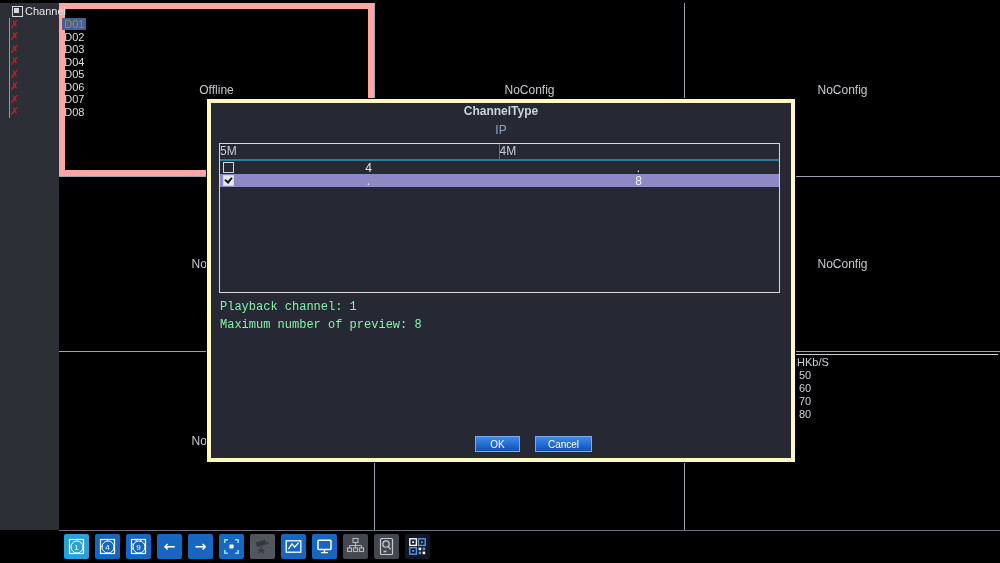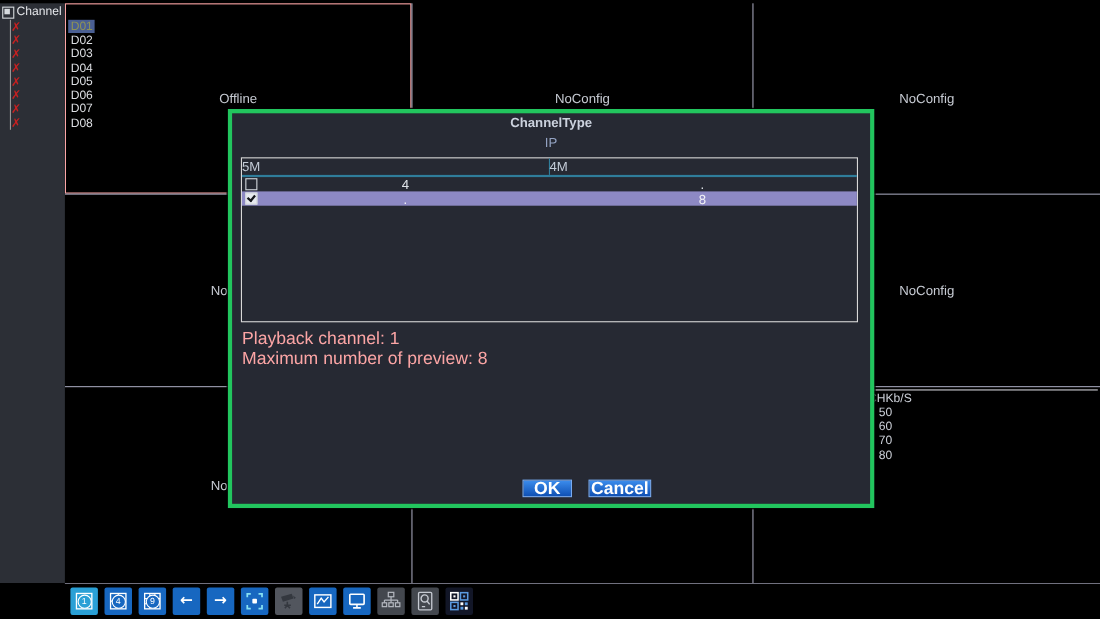--- a/index.html
+++ b/index.html
@@ -1,59 +1,59 @@
 <!DOCTYPE html>
 <html><head>
 <meta charset="utf-8">
 <style>
   html,body{margin:0;padding:0;background:#000;}
   .screen{position:relative;width:1000px;height:563px;background:#000;font-family:"Liberation Sans",sans-serif;overflow:hidden;}
 
   
   .cell{position:absolute;background:#000;box-sizing:border-box;}
-  .cell.selected{border:1px solid #fca5a5;}
+  .cell.selected{border:6px solid #fca5a5;}
   .cell-label{position:absolute;left:50%;top:50%;transform:translate(-50%,-50%);font-size:12px;color:#c6cad2;white-space:nowrap;}
   .gridline{position:absolute;background:#9fa0b4;z-index:2;}
 
   
   .stats{position:absolute;left:73px;top:2px;width:240px;border-top:1px solid #cfd0d6;padding-top:1px;z-index:1;}
   .stats-row{display:flex;height:13px;font-size:11px;color:#ccd0d8;line-height:13px;}
   .stats-c1{width:47px;text-align:right;}
   .stats-c2{width:52px;text-align:left;}
 
   
   .sidebar{position:absolute;left:0;top:3px;width:59px;height:527px;background:#2c2f36;z-index:2;}
-  .sb-header{display:flex;align-items:center;gap:2px;padding:2px 0 1px 2px;color:#e4e6ea;font-size:11px;}
+  .sb-header{display:flex;align-items:center;gap:2px;padding:2px 0 1px 12px;color:#e4e6ea;font-size:11px;}
   .win-icon{width:9px;height:9px;border:1px solid #d6dade;position:relative;flex:0 0 auto;}
   .win-icon::after{content:'';position:absolute;left:1px;top:1px;width:5px;height:5px;background:#d6dade;}
   .tree{margin-left:9px;border-left:1px solid #989898;}
   .tree-item{display:flex;align-items:center;height:12.5px;cursor:default;}
   .tree-item::before{content:'';width:4px;border-top:1px solid #989898;}
   .x-ico{color:#c82020;font-weight:bold;font-size:11px;line-height:11px;margin-right:1px;font-family:"DejaVu Sans",sans-serif;}
   .ch-label{font-size:11px;color:#dcdee2;padding:0 2px;margin-left:42px;}
   .ch-label.selected{background:#4a5f93;color:#8f9456;}
 
   
-  .dialog{position:absolute;left:207px;top:99px;width:588px;height:363px;background:#262933;border:4px solid #22c55e;outline:1px solid #000;box-sizing:border-box;z-index:10;}
+  .dialog{position:absolute;left:207px;top:99px;width:588px;height:363px;background:#262933;border:4px solid #fef9c3;outline:1px solid #000;box-sizing:border-box;z-index:10;}
   .dlg-title{position:absolute;left:0;right:0;top:1px;text-align:center;font-size:12px;font-weight:bold;color:#ccd2de;}
   .dlg-group{position:absolute;left:0;right:0;top:20px;text-align:center;font-size:12px;color:#93a2c2;}
   .dtable{position:absolute;left:8px;top:40px;width:561px;height:150px;border:1px solid #d8d8d8;box-sizing:border-box;background:#262933;}
   .thead{display:flex;height:15px;border-bottom:2px solid #2f7d9b;color:#c4ccd8;font-size:12px;}
   .thcol{width:280px;text-align:left;line-height:15px;}
   .thcol.first{width:279px;border-right:1px solid #2f7d9b;}
   .trow{display:flex;height:13px;align-items:center;font-size:12px;color:#dfe3e9;}
   .trow.selected{background:#8d89c4;color:#f2f2f6;}
   .cb-cell{width:18px;display:flex;align-items:center;padding-left:3px;box-sizing:border-box;}
   .cbx{width:9px;height:9px;border:1px solid #d2d6dc;box-sizing:content-box;position:relative;}
   .cbx.checked{background:#e6e9ee;}
   .cbx.checked::after{content:'';position:absolute;left:1px;top:1px;width:5px;height:3px;border-left:2px solid #14161b;border-bottom:2px solid #14161b;transform:rotate(-50deg);}
   .tcol1{width:261px;text-align:center;}
   .tcol2{width:279px;text-align:center;}
-  .dlg-info{position:absolute;left:9px;font-size:16px;color:#fca5a5;}
-  .dlg-btn{position:absolute;top:333px;height:16px;background:linear-gradient(180deg,#3b8cec,#0f50b4);border:1px solid #78aaf0;color:#fff;font-size:16px;font-weight:bold;line-height:13px;box-sizing:border-box;padding:0;font-family:"Liberation Sans",sans-serif;}
+  .dlg-info{position:absolute;left:9px;font-size:12px;color:#86efac;font-family:Liberation Mono, monospace;}
+  .dlg-btn{position:absolute;top:333px;height:16px;background:linear-gradient(180deg,#3b8cec,#0f50b4);border:1px solid #78aaf0;color:#fff;font-size:10px;font-weight:normal;line-height:13px;box-sizing:border-box;padding:0;font-family:"Liberation Sans",sans-serif;}
 
   
   .toolbar{position:absolute;left:0;top:531px;width:1000px;height:32px;background:#000;z-index:3;}
   .tb-btns{position:absolute;left:64px;top:3px;display:flex;gap:6px;}
   .tbtn{width:25px;height:25px;border-radius:2px;background:#1767c0;position:relative;display:flex;align-items:center;justify-content:center;padding:0;border:none;cursor:pointer;}
   .tbtn.gray{background:#52565e;}
   .tbtn.gray2{background:#43474e;}
   .tbtn.dark{background:#121627;}
   .tbtn.active{background:#2aa0d6;}
   .badge{position:absolute;left:50%;top:50%;transform:translate(-50%,-50%);width:11px;height:11px;border:1px solid #fff;border-radius:50%;font-size:8px;line-height:11px;color:#fff;text-align:center;background:#1767c0;}

